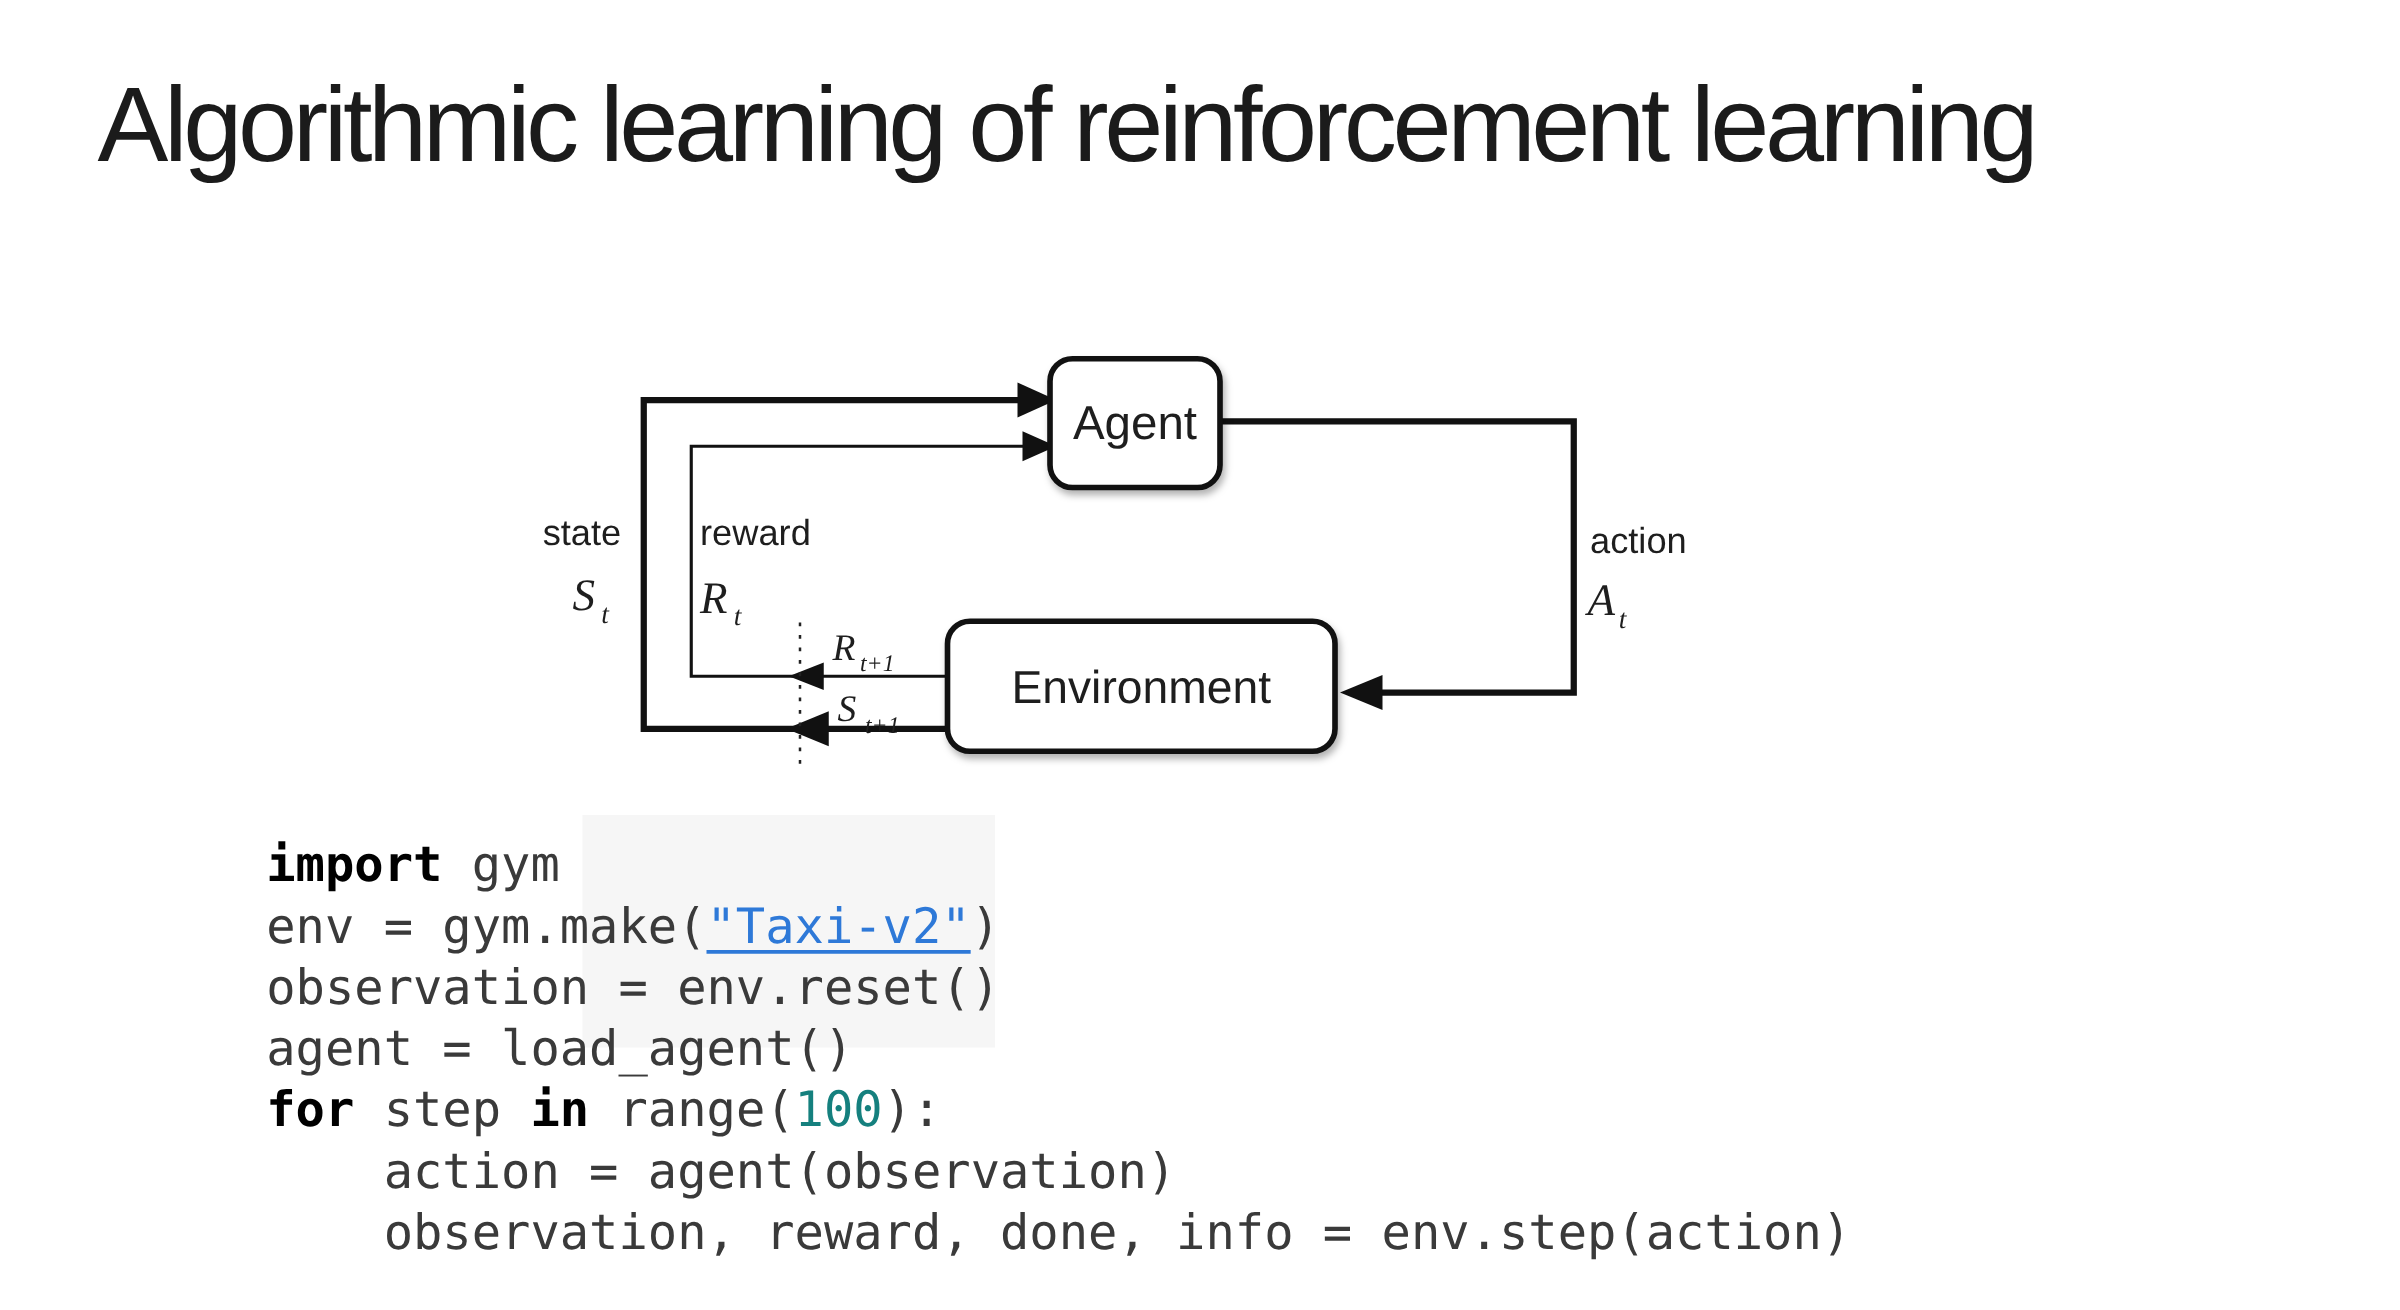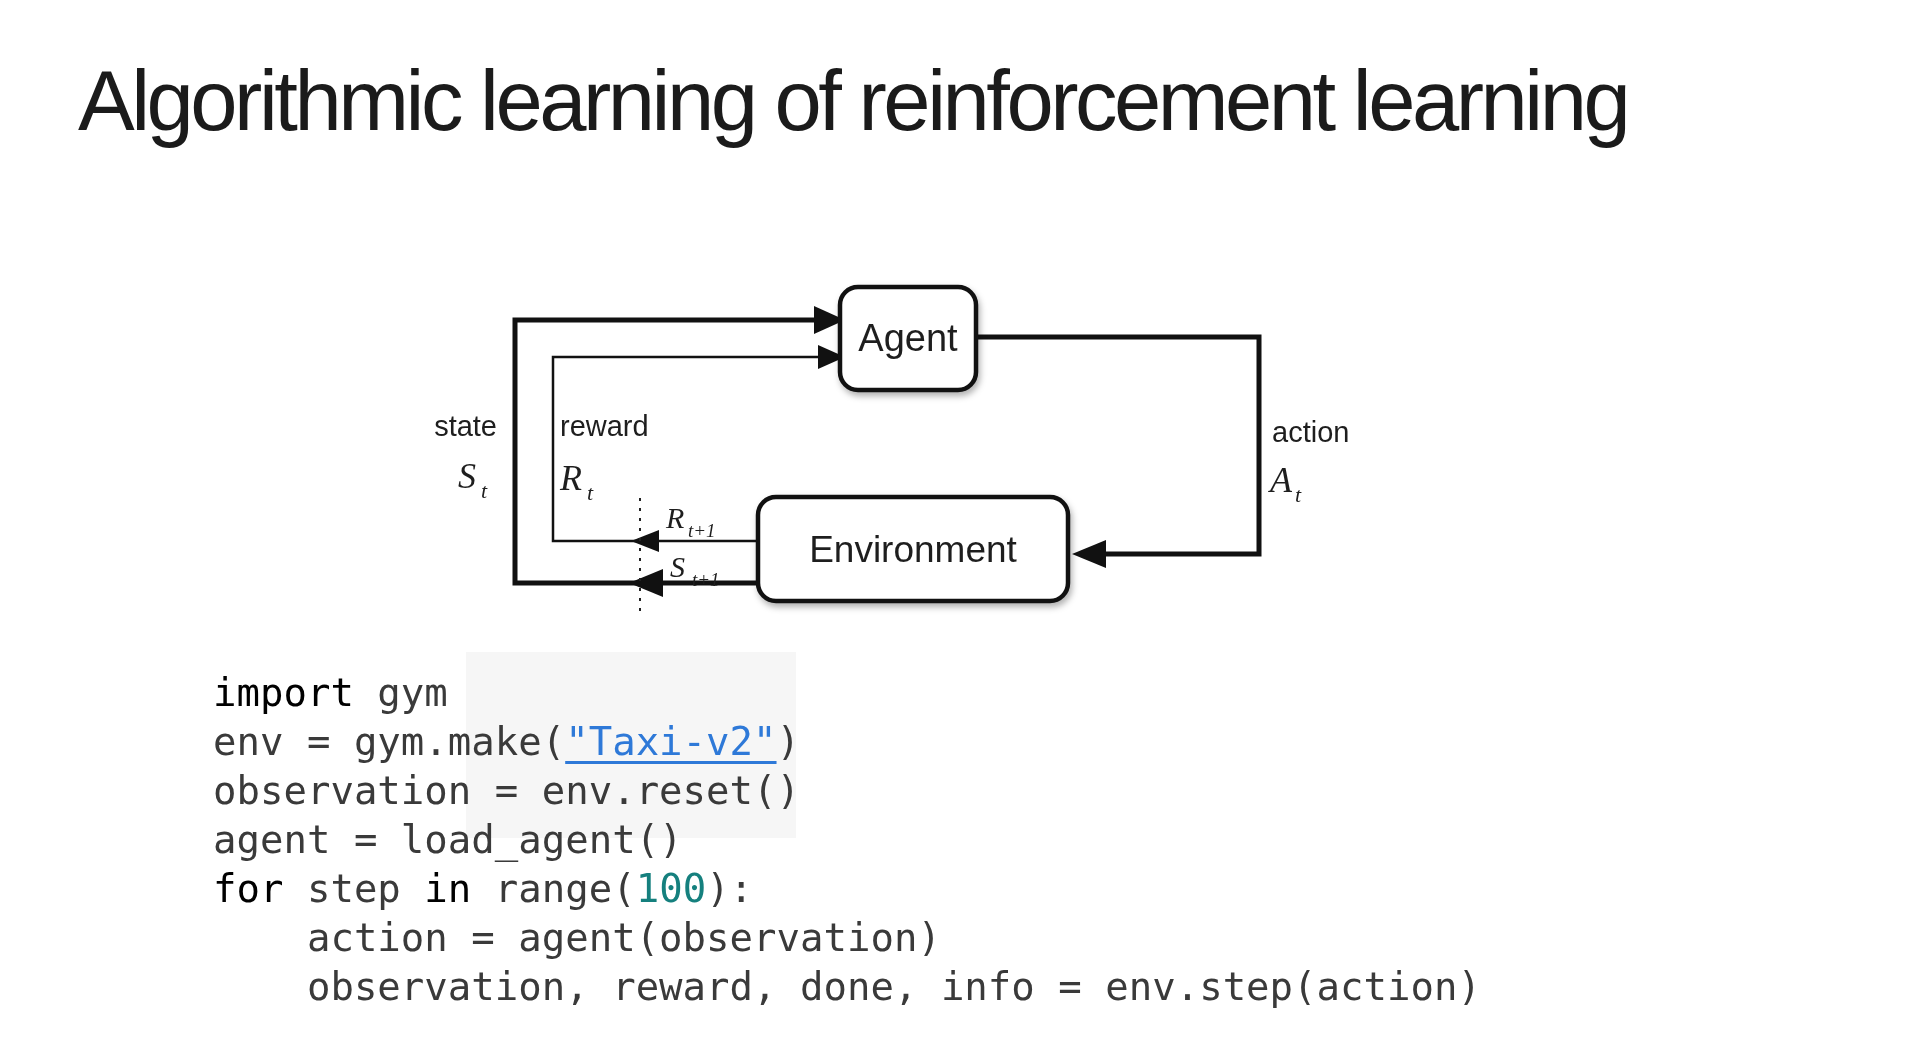--- a/index.html
+++ b/index.html
@@ -87,21 +87,21 @@
     top: 668px;
     margin: 0;
     z-index: 1;
     font-family: "DejaVu Sans Mono", "Liberation Mono", monospace;
     font-size: 39px;
     line-height: 49px;
     white-space: pre;
     color: var(--code-default);
   }
   .tok-plain   { color: var(--code-default); }
-  .tok-keyword { color: var(--code-keyword); font-weight: normal; }
+  .tok-keyword { color: var(--code-keyword); font-weight: bold; }
   .tok-number  { color: var(--code-number); }
   .tok-link    {
     color: var(--code-link);
     text-decoration: underline;
     text-decoration-thickness: 3px;
     text-underline-offset: 6px;
     cursor: pointer;
   }
 </style>
 </head>

